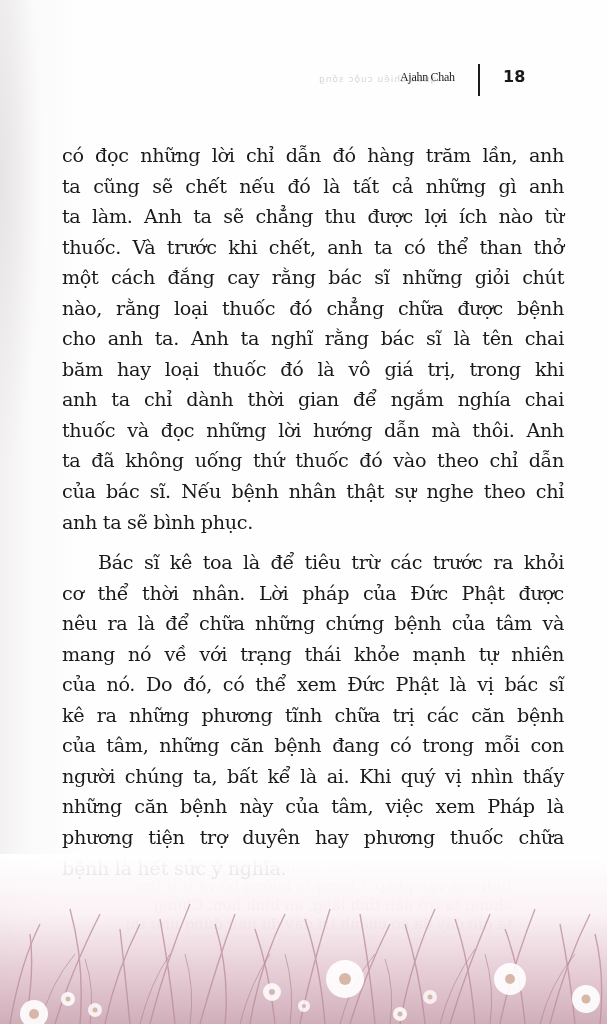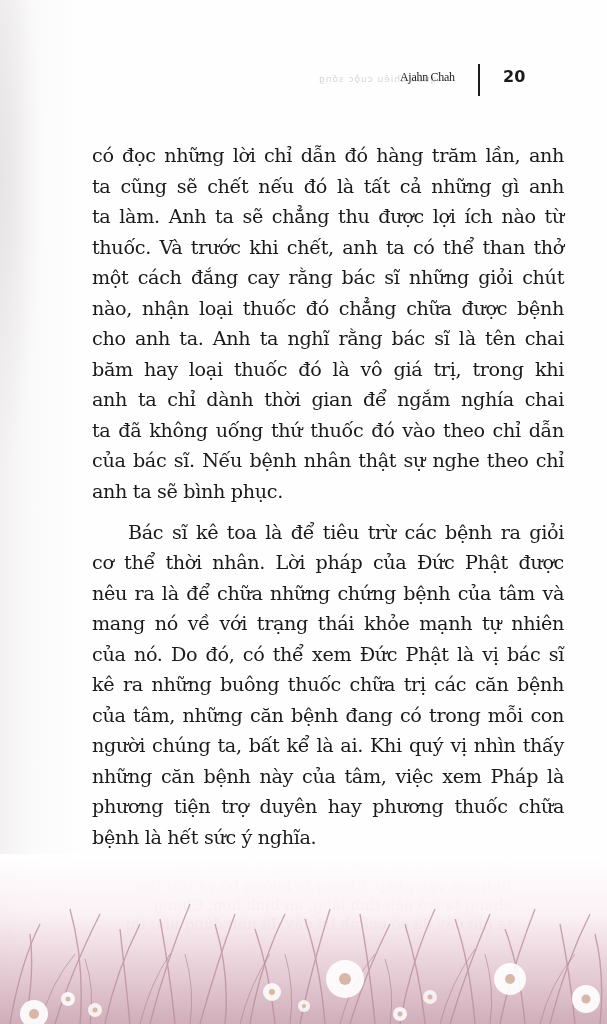--- a/index.html
+++ b/index.html
@@ -83,21 +83,20 @@
       font-size: 19.2px;
       line-height: 30.55px;
       letter-spacing: -0.35px;
     }
     .line {
       display: block;
       white-space: nowrap;
       text-align: justify;
       text-align-last: justify;
       height: 30.55px;
-      margin-left: 30px;
     }
     .line.last {
       text-align-last: left;
     }
     .line.indent {
       padding-left: 36px;
     }
     .para-gap {
       height: 10px;
     }
@@ -128,46 +127,47 @@
     <div>sau những ta đã thấy đó, chúng ta nhận thấy</div>
     <div>tính của vạn pháp. Chúng ta buông bỏ và trái tim</div>
     <div>chúng ta trở nên tĩnh lặng, an bình hơn. Chúng</div>
     <div>ta giờ đây đã có chánh tri đầy đủ như đúng như thị</div>
   </div>
 
   <div class="header">
     <span class="header-ghost">quán chiếu cuộc sống</span>
     <span class="header-author">Ajahn Chah</span>
     <span class="header-rule"></span>
-    <span class="header-page">20</span>
+    <span class="header-page">18</span>
   </div>
 
   <div class="body-text">
     <div>
       <span class="line">có đọc những lời chỉ dẫn đó hàng trăm lần, anh</span>
       <span class="line">ta cũng sẽ chết nếu đó là tất cả những gì anh</span>
       <span class="line">ta làm. Anh ta sẽ chẳng thu được lợi ích nào từ</span>
       <span class="line">thuốc. Và trước khi chết, anh ta có thể than thở</span>
       <span class="line">một cách đắng cay rằng bác sĩ những giỏi chút</span>
-      <span class="line">nào, nhận loại thuốc đó chẳng chữa được bệnh</span>
+      <span class="line">nào, rằng loại thuốc đó chẳng chữa được bệnh</span>
       <span class="line">cho anh ta. Anh ta nghĩ rằng bác sĩ là tên chai</span>
       <span class="line">băm hay loại thuốc đó là vô giá trị, trong khi</span>
       <span class="line">anh ta chỉ dành thời gian để ngắm nghía chai</span>
+      <span class="line">thuốc và đọc những lời hướng dẫn mà thôi. Anh</span>
       <span class="line">ta đã không uống thứ thuốc đó vào theo chỉ dẫn</span>
       <span class="line">của bác sĩ. Nếu bệnh nhân thật sự nghe theo chỉ</span>
       <span class="line last">anh ta sẽ bình phục.</span>
     </div>
     <div class="para-gap"></div>
     <div>
-      <span class="line indent">Bác sĩ kê toa là để tiêu trừ các bệnh ra giỏi</span>
+      <span class="line indent">Bác sĩ kê toa là để tiêu trừ các trước ra khỏi</span>
       <span class="line">cơ thể thời nhân. Lời pháp của Đức Phật được</span>
       <span class="line">nêu ra là để chữa những chứng bệnh của tâm và</span>
       <span class="line">mang nó về với trạng thái khỏe mạnh tự nhiên</span>
       <span class="line">của nó. Do đó, có thể xem Đức Phật là vị bác sĩ</span>
-      <span class="line">kê ra những buông thuốc chữa trị các căn bệnh</span>
+      <span class="line">kê ra những phương tĩnh chữa trị các căn bệnh</span>
       <span class="line">của tâm, những căn bệnh đang có trong mỗi con</span>
       <span class="line">người chúng ta, bất kể là ai. Khi quý vị nhìn thấy</span>
       <span class="line">những căn bệnh này của tâm, việc xem Pháp là</span>
       <span class="line">phương tiện trợ duyên hay phương thuốc chữa</span>
       <span class="line last">bệnh là hết sức ý nghĩa.</span>
     </div>
   </div>
 
   <div class="meadow">
     <svg width="607" height="170" viewBox="0 0 607 170">

